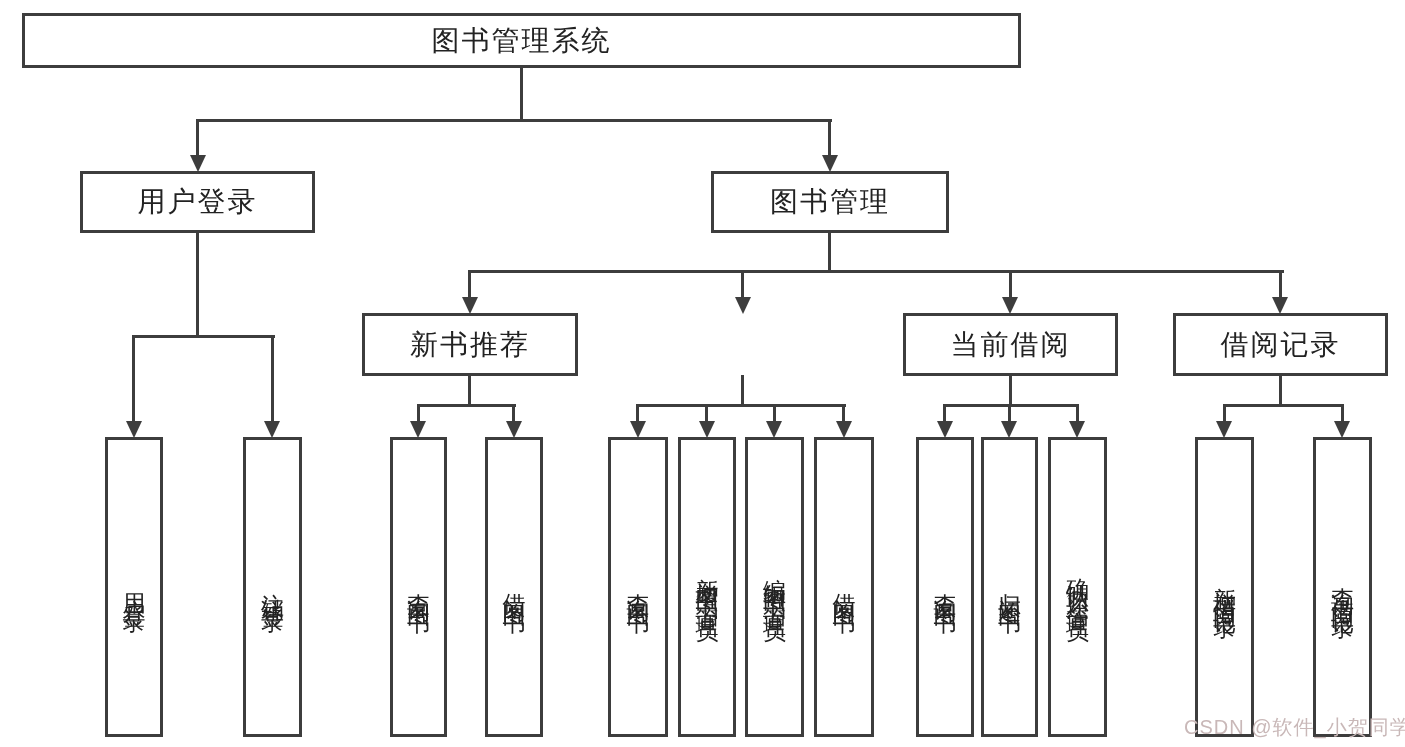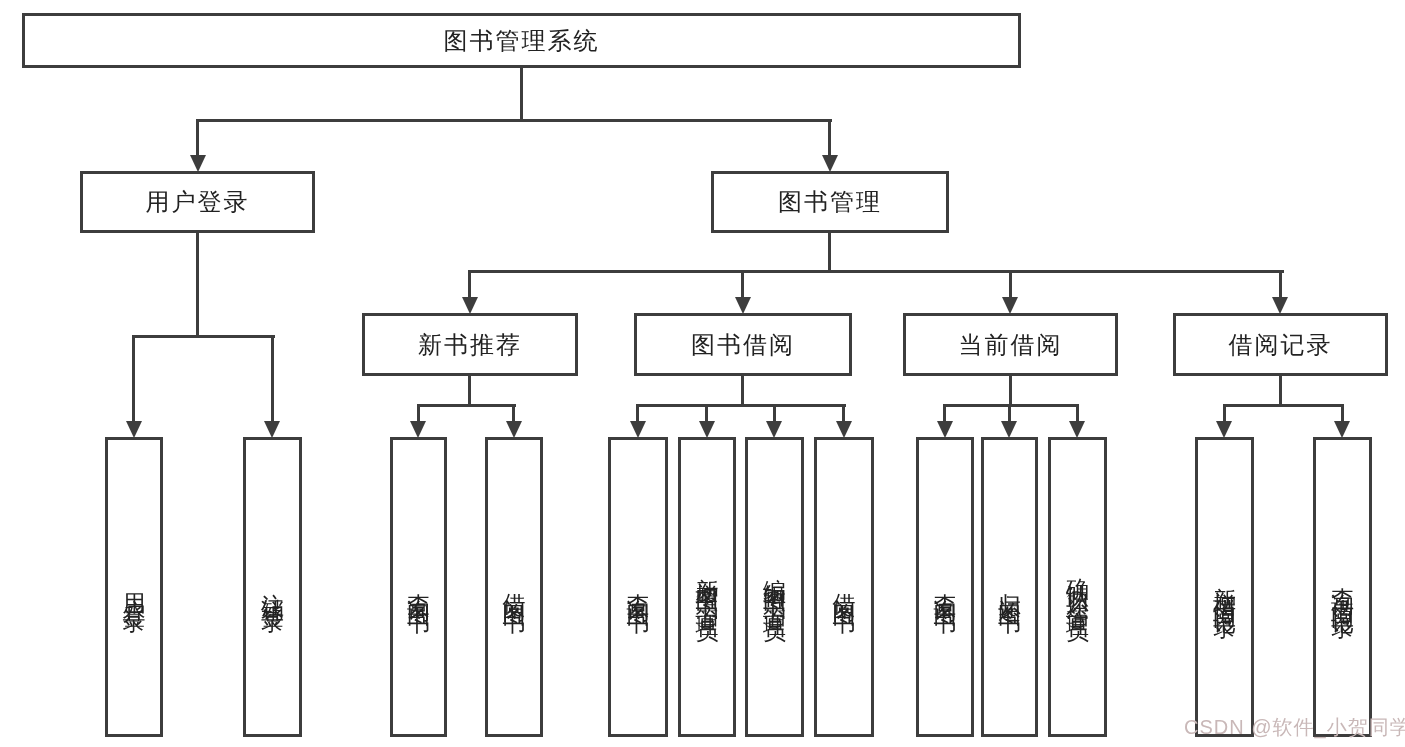--- a/index.html
+++ b/index.html
@@ -6,21 +6,21 @@
   .stage{
     position:relative;width:1405px;height:747px;background:var(--bg,#fff);
     font-family:"Liberation Sans","DejaVu Sans",sans-serif;overflow:hidden;
   }
   .box{
     position:absolute;box-sizing:border-box;background:#fff;
     border:3px solid var(--line,#3d3d3d);
     display:flex;align-items:center;justify-content:center;
     color:var(--text,#222);z-index:2;
   }
-  .hbox{font-size:24px;letter-spacing:2px;white-space:nowrap;}
+  .hbox{font-size:28px;letter-spacing:2px;white-space:nowrap;}
   .vbox .vtext{
     writing-mode:vertical-rl;text-orientation:mixed;
     font-size:23px;letter-spacing:6px;line-height:1;
   }
   .line{position:absolute;background:var(--line,#3d3d3d);z-index:1;}
   .arr{
     position:absolute;width:0;height:0;z-index:1;
     border-left:8px solid transparent;border-right:8px solid transparent;
     border-top:17px solid var(--line,#3d3d3d);
   }
@@ -41,23 +41,20 @@
 
   <div class="box hbox" style="left:80px;top:171px;width:235px;height:62px">
     <span>用户登录</span>
   </div>
   <div class="box hbox" style="left:711px;top:171px;width:238px;height:62px">
     <span>图书管理</span>
   </div>
 
   <div class="box hbox" style="left:362px;top:313px;width:216px;height:63px">
     <span>新书推荐</span>
-  </div>
-  <div class="box hbox" style="left:634px;top:313px;width:218px;height:63px">
-    <span>图书借阅</span>
   </div>
   <div class="box hbox" style="left:1173px;top:313px;width:215px;height:63px">
     <span>借阅记录</span>
   </div>
   <div class="box hbox" style="left:903px;top:313px;width:215px;height:63px">
     <span>当前借阅</span>
   </div>
 
   <div class="box vbox" style="left:105px;top:437px;width:58px;height:300px">
     <span class="vtext">用户登录</span>

